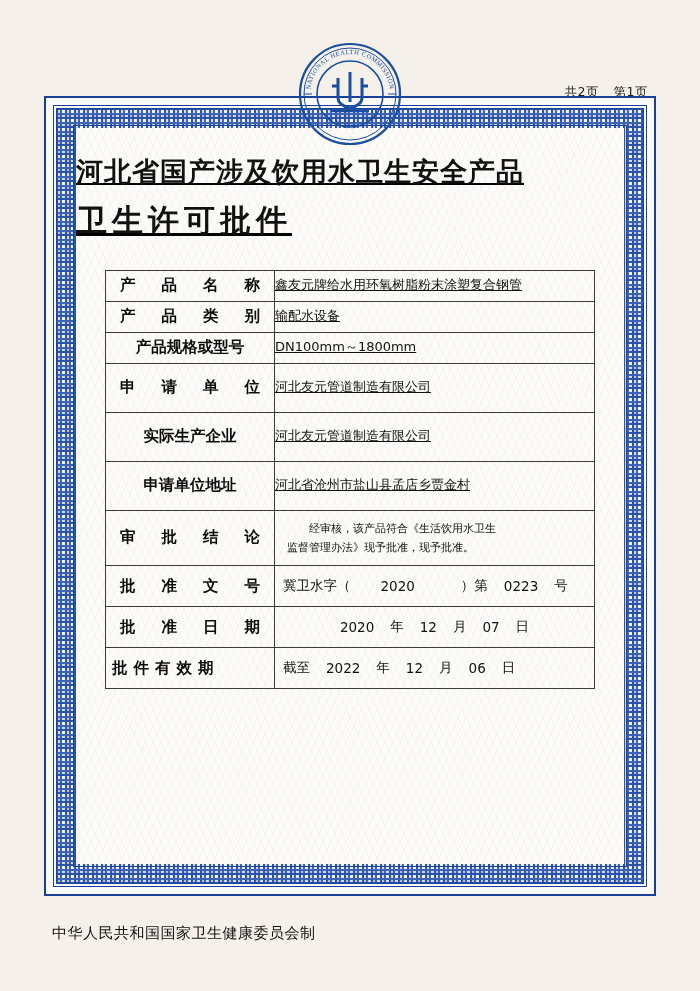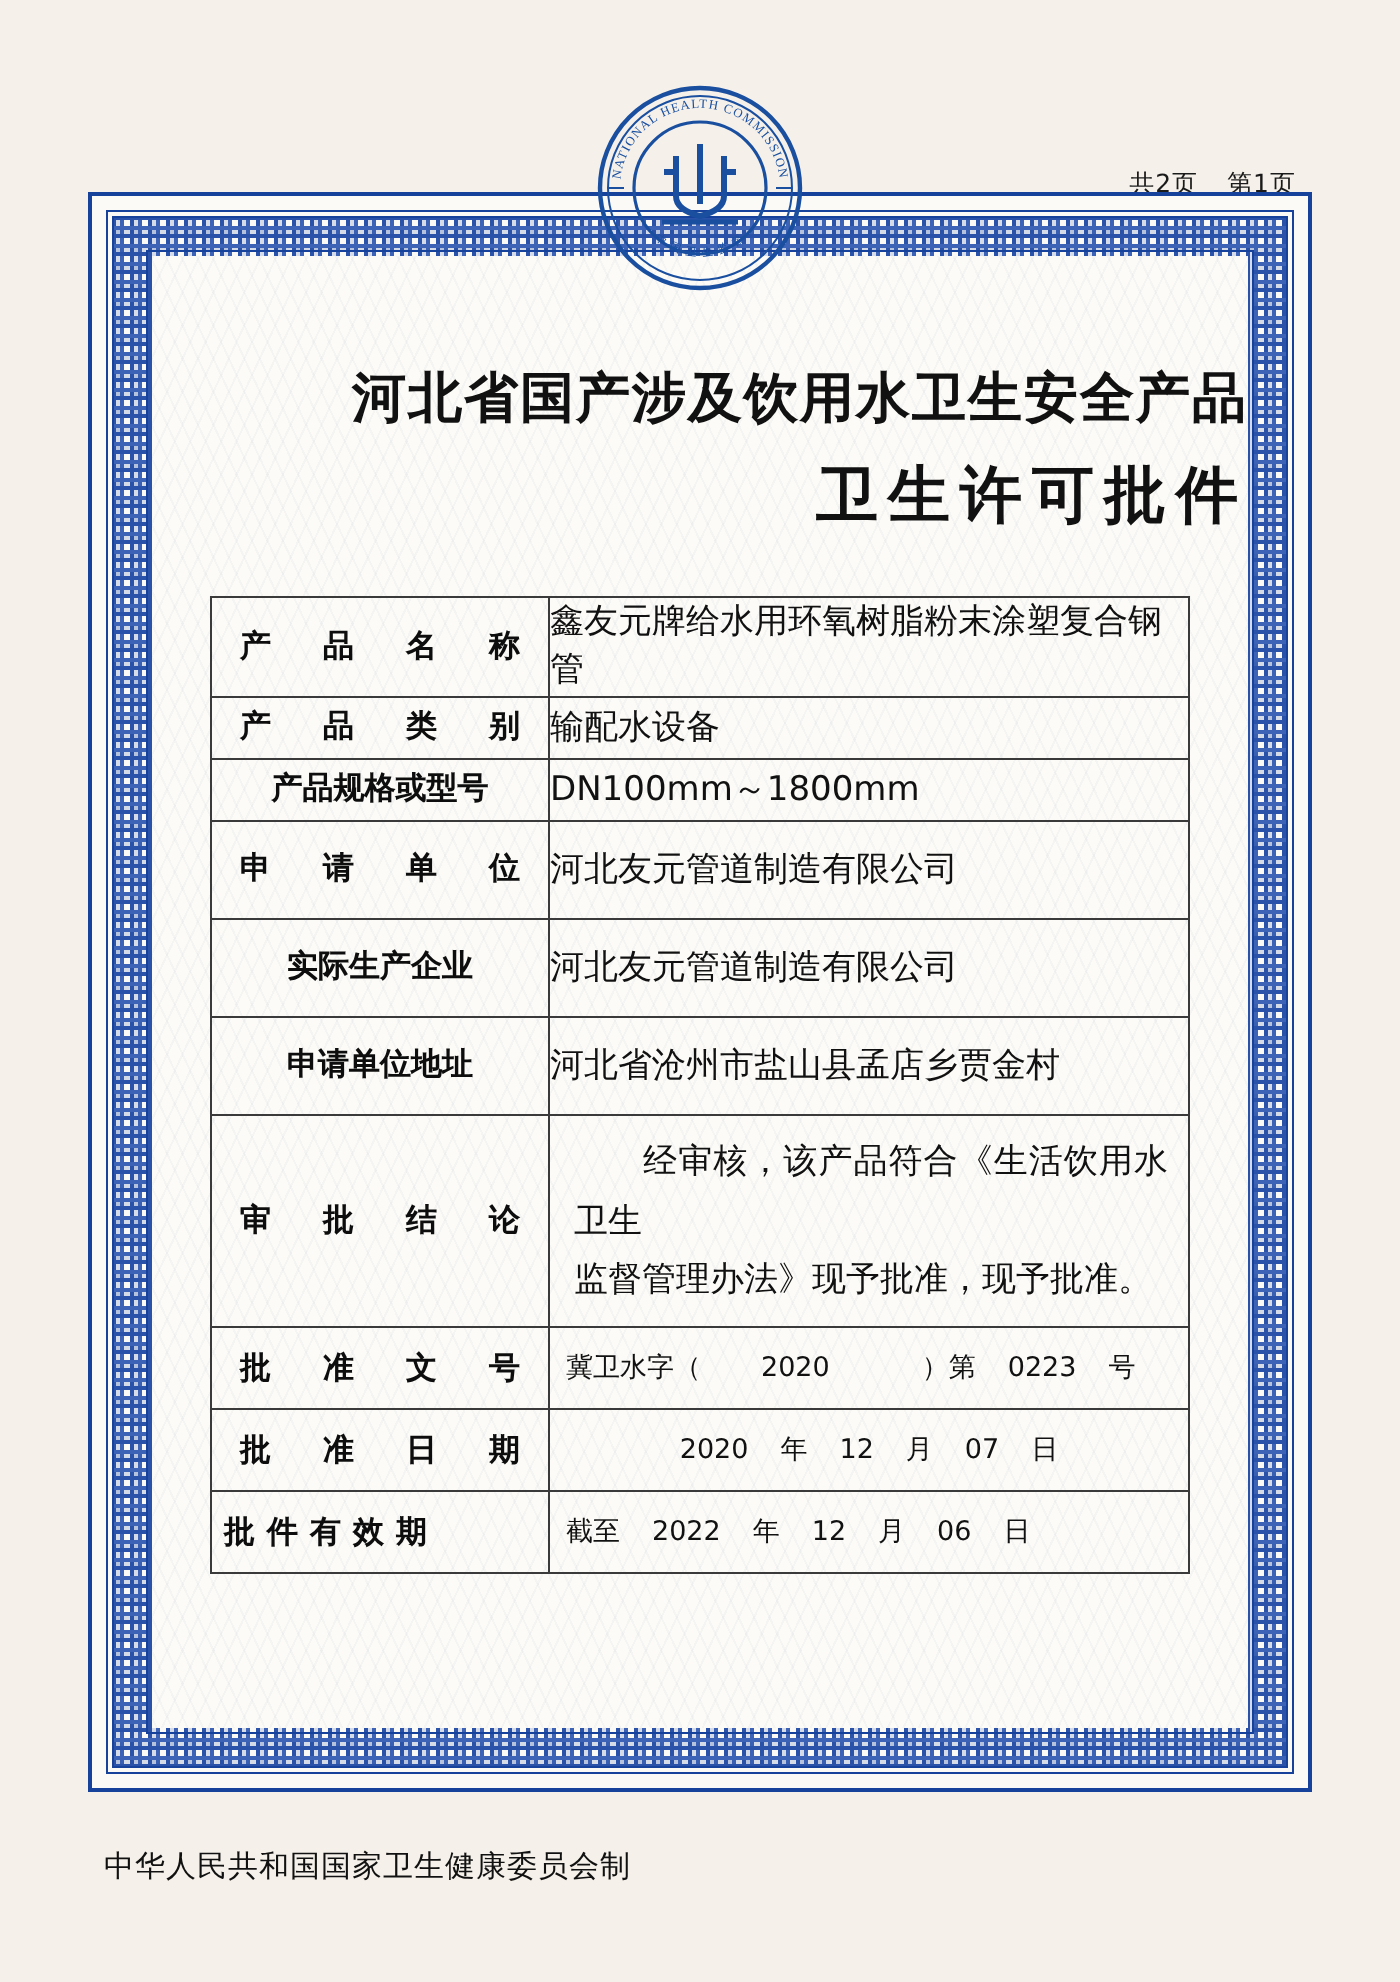--- a/index.html
+++ b/index.html
@@ -104,22 +104,23 @@
     left: 30px; top: 30px; right: 30px; bottom: 30px;
     background:
       repeating-linear-gradient(115deg, rgba(150,160,185,0.07) 0 1px, rgba(255,255,255,0) 1px 7px),
       repeating-linear-gradient(-115deg, rgba(150,160,185,0.07) 0 1px, rgba(255,255,255,0) 1px 7px),
       #fcfbf7;
     overflow: hidden;
   }
 
   
   .title-block {
-    text-align: right;
-    margin-top: 56px;
+    text-align: left;
+    margin-top: 28px;
+    text-decoration: underline;
   }
   .title-main {
     font-family: "DejaVu Sans", sans-serif;
     font-size: 27px;
     font-weight: bold;
     color: #111;
     letter-spacing: 1px;
     line-height: 1.2;
   }
   .title-sub {
@@ -154,32 +155,33 @@
     padding: 6px 6px;
     white-space: nowrap;
   }
   .lbl-spread {
     display: flex;
     justify-content: space-between;
     padding: 0 14px;
   }
   .val {
     font-family: "DejaVu Sans", sans-serif;
-    font-size: 17px;
+    font-size: 13px;
     color: #111;
     padding: 7px 6px 7px 8px;
     line-height: 1.45;
+    text-decoration: underline;
   }
   .row-h-1 td { height: 30px; }
   .row-h-2 td { height: 48px; }
   .row-h-3 td { height: 40px; }
 
   .concl {
     font-family: Liberation Sans, sans-serif;
-    font-size: 17px;
+    font-size: 11px;
     line-height: 1.75;
     color: #111;
     padding: 8px 10px 8px 12px;
     text-align: justify;
   }
   .concl .indent { display: inline-block; width: 2em; }
 
   .inline-field {
     display: flex;
     align-items: center;

